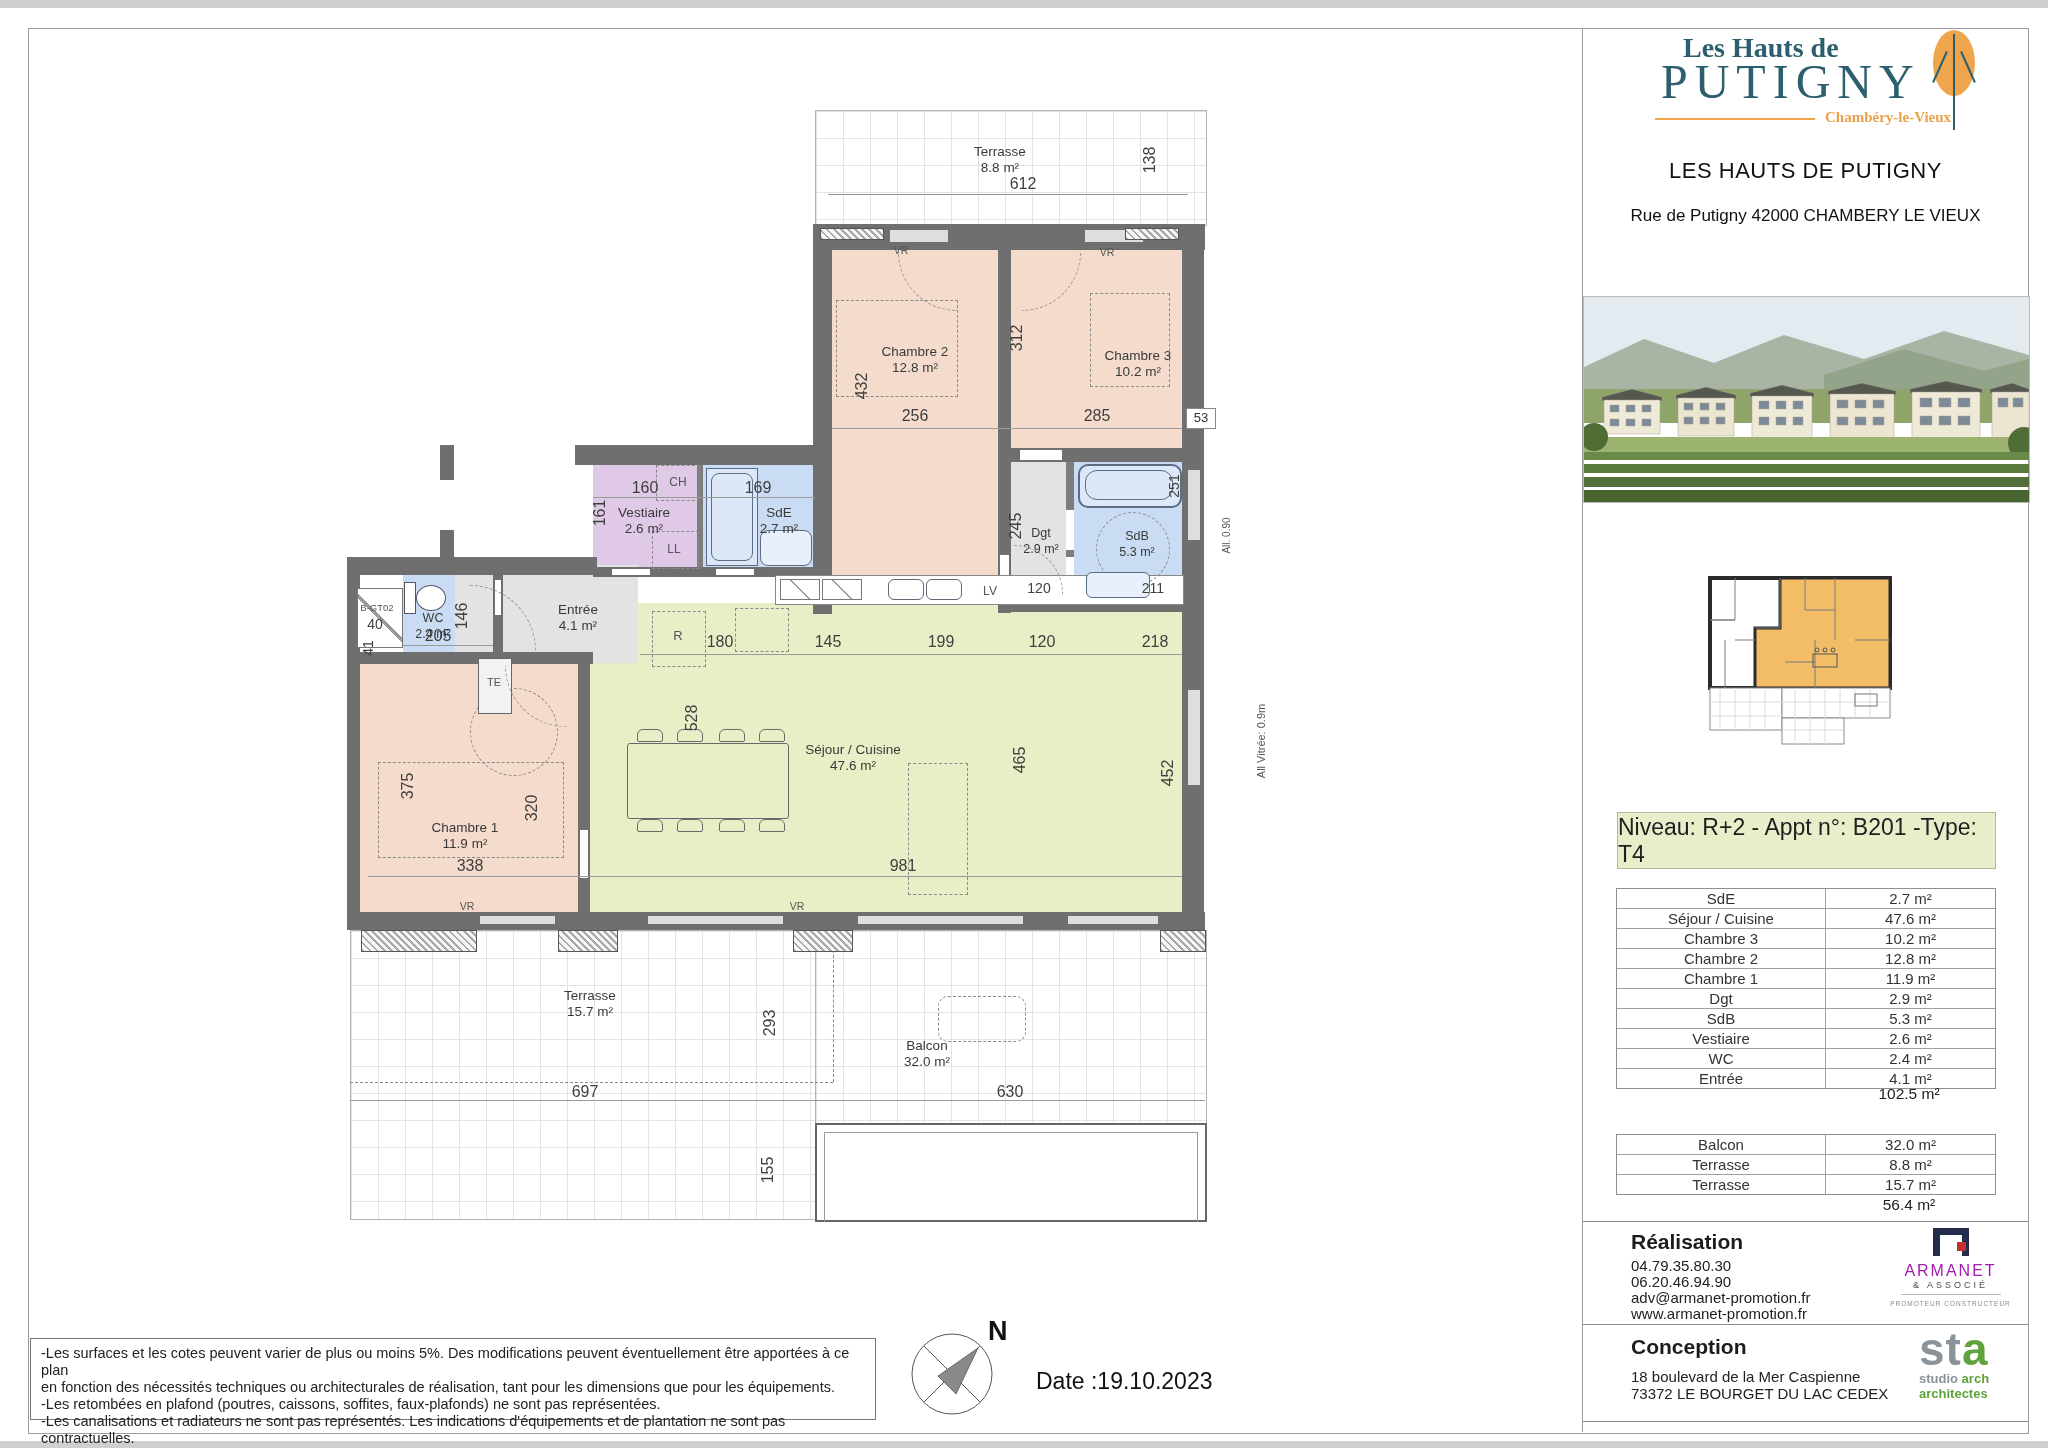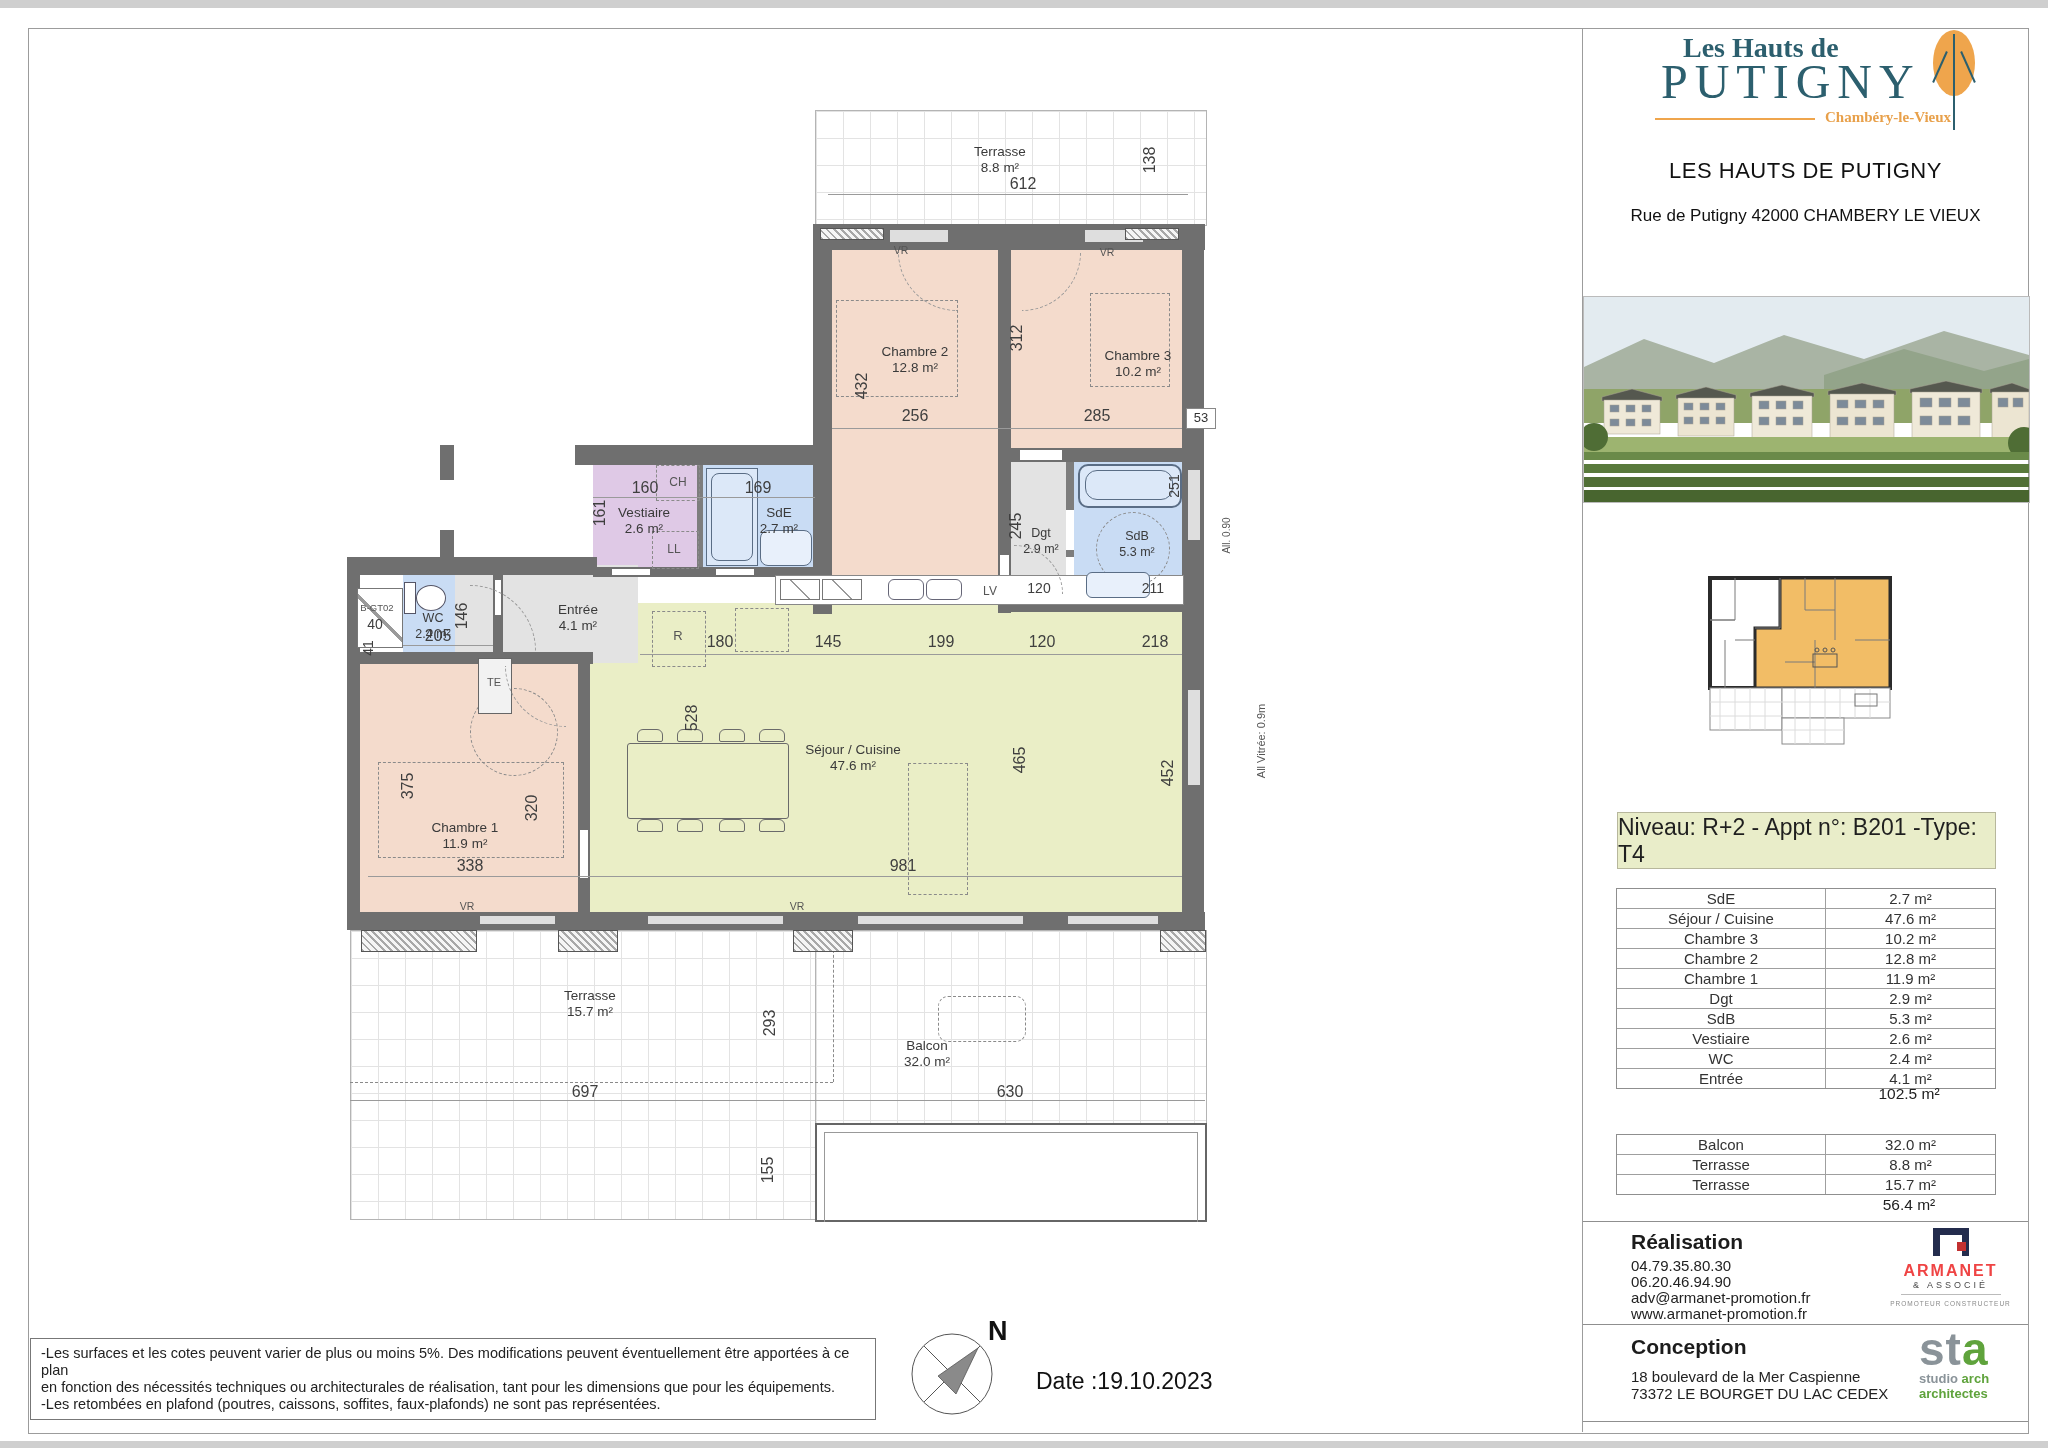--- a/index.html
+++ b/index.html
@@ -461,21 +461,21 @@
     <div class="abs sechead" style="left:48px;top:8px">Réalisation</div>
     <div class="abs secline" style="left:48px;top:36px">04.79.35.80.30</div>
     <div class="abs secline" style="left:48px;top:52px">06.20.46.94.90</div>
     <div class="abs secline" style="left:48px;top:68px">adv@armanet-promotion.fr</div>
     <div class="abs secline" style="left:48px;top:84px">www.armanet-promotion.fr</div>
     <div class="abs" style="left:300px;top:6px;width:135px;height:92px;text-align:center">
       <div class="abs" style="left:50px;top:0;width:36px;height:30px">
         <div class="abs" style="left:0;top:0;width:22px;height:21px;border:7px solid #232c4d;border-bottom:none"></div>
         <div class="abs" style="left:24px;top:14px;width:9px;height:9px;background:#c23030"></div>
       </div>
-      <div class="abs" style="left:0;top:34px;width:135px;font-size:16px;font-weight:bold;letter-spacing:2px;color:#ef4444">ARMANET</div>
+      <div class="abs" style="left:0;top:34px;width:135px;font-size:16px;font-weight:normal;letter-spacing:2px;color:#a21caf">ARMANET</div>
       <div class="abs" style="left:0;top:52px;width:135px;font-size:9px;letter-spacing:3px;color:#4a4a4a">&amp; ASSOCIÉ</div>
       <div class="abs" style="left:18px;top:66px;width:100px;height:1px;background:#bbb"></div>
       <div class="abs" style="left:0;top:72px;width:135px;font-size:6.5px;letter-spacing:1px;color:#8a8a8a">PROMOTEUR CONSTRUCTEUR</div>
     </div>
   </div>
 
   <div class="abs" style="left:0;top:1296px;width:445px;height:96px;border-top:1px solid #8f8f8f;border-bottom:1px solid #8f8f8f">
     <div class="abs sechead" style="left:48px;top:10px">Conception</div>
     <div class="abs secline" style="left:48px;top:44px">18 boulevard de la Mer Caspienne</div>
     <div class="abs secline" style="left:48px;top:61px">73372 LE BOURGET DU LAC CEDEX</div>
@@ -485,20 +485,21 @@
       <div style="font-size:13px;font-weight:bold;color:#5fa33c;line-height:15px">architectes</div>
     </div>
   </div>
 </div>
 
 <div class="abs" style="left:0;top:1316px;width:1582px;height:116px">
   <div class="abs" style="left:30px;top:22px;width:846px;height:82px;border:1px solid #777;font-size:14.5px;line-height:17px;color:#222;padding:6px 10px;box-sizing:border-box">
     <div>-Les surfaces et les cotes peuvent varier de plus ou moins 5%. Des modifications peuvent éventuellement être apportées à ce plan</div>
     <div>en fonction des nécessités techniques ou architecturales de réalisation, tant pour les dimensions que pour les équipements.</div>
     <div>-Les retombées en plafond (poutres, caissons, soffites, faux-plafonds) ne sont pas représentées.</div>
+    <div>-Les canalisations et radiateurs ne sont pas représentés. Les indications d'équipements et de plantation ne sont pas contractuelles.</div>
   </div>
 
   <div class="abs" style="left:908px;top:14px;width:88px;height:88px">
     <svg width="88" height="88" viewBox="0 0 88 88">
       <circle cx="44" cy="44" r="40" fill="none" stroke="#555" stroke-width="1"></circle>
       <line x1="16" y1="72" x2="72" y2="16" stroke="#555" stroke-width="1"></line>
       <line x1="16" y1="16" x2="72" y2="72" stroke="#555" stroke-width="1"></line>
       <polygon points="70,18 30,46 48,64" fill="#8a8a8a" stroke="#555" stroke-width="0.8"></polygon>
     </svg>
   </div>

